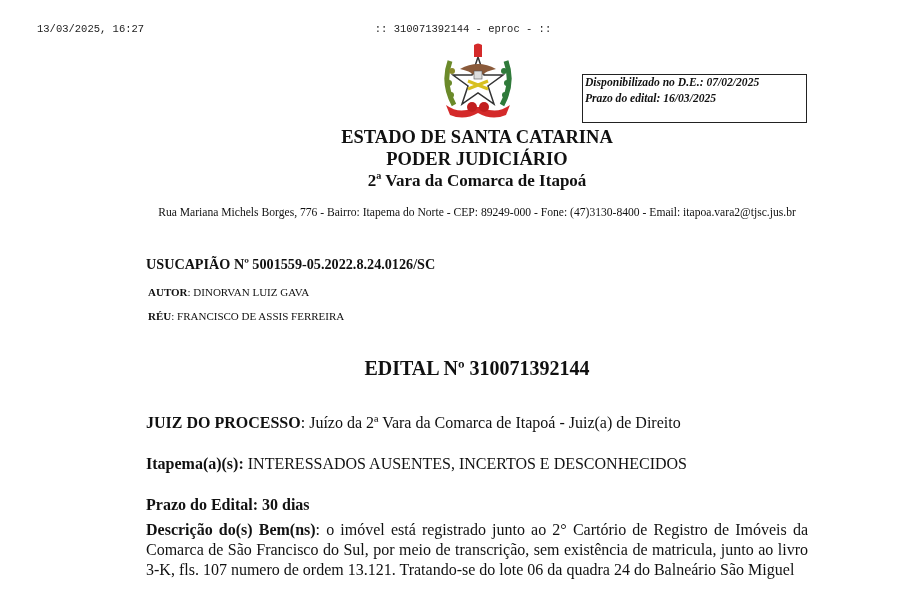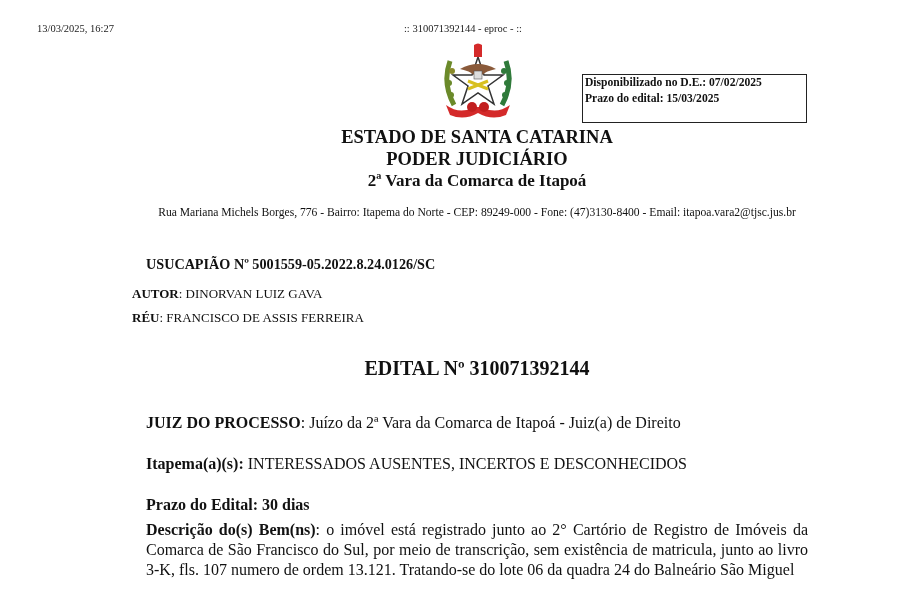--- a/index.html
+++ b/index.html
@@ -2,49 +2,50 @@
 <html><head>
   <meta charset="utf-8">
   <style>
     html, body { margin: 0; padding: 0; background: #ffffff; }
     body {
       width: 904px; height: 603px; overflow: hidden; position: relative;
       font-family: "Liberation Serif", serif; color: #111111;
     }
     .print-header {
       position: absolute; top: 23px; left: 0; width: 804px; height: 14px;
-      font-family: Liberation Serif, serif; font-size: 10.5px; color: #222;
+      font-family: Liberation Mono, monospace; font-size: 10.5px; color: #222;
     }
     .print-date { position: absolute; left: 37px; top: 0; }
     .print-title { position: absolute; left: 0; width: 904px; text-align: center; top: 0; padding-left: 12px; }
     .print-title span { position: relative; left: -1px; }
 
     .crest { position: absolute; left: 440px; top: 43px; width: 76px; height: 78px; }
 
     .de-box {
       position: absolute; left: 582px; top: 74px; width: 225px; height: 49px;
       border: 1px solid #222; box-sizing: border-box;
       font-weight: bold; font-size: 11.6px; line-height: 15.6px; padding: 0 0 0 2px;
       white-space: nowrap;
+      font-style: italic;
     }
 
     .court-head { position: absolute; left: 0; width: 954px; text-align: center; font-weight: bold; }
     .h1 { top: 126px; font-size: 18.5px; line-height: 22px; }
     .h2 { top: 148px; font-size: 18.5px; line-height: 22px; }
     .h3 { top: 170px; font-size: 17px; line-height: 22px; }
 
     .address {
       position: absolute; left: 150px; width: 654px; top: 205px;
       text-align: center; font-size: 11.6px; line-height: 16px;
     }
 
     .proc {
       position: absolute; left: 146px; top: 256px; font-size: 14.2px; font-weight: bold; text-align: right;
     }
-    .party { position: absolute; left: 132px; font-size: 13px; }
+    .party { position: absolute; left: 148px; font-size: 11px; }
     .party b { font-weight: bold; }
     .autor { top: 286px; }
     .reu { top: 310px; }
 
     .edital-title {
       position: absolute; left: 0; width: 954px; top: 357px; text-align: center;
       font-size: 20px; font-weight: bold;
     }
 
     .field { position: absolute; left: 146px; font-size: 16px; line-height: 20px; text-align: right; }
@@ -86,21 +87,21 @@
   <path d="M28 46 L48 38" stroke="#d8c020" stroke-width="3"></path>
   <path d="M28 38 L48 46" stroke="#d8c020" stroke-width="3"></path>
 
   <path d="M6 62 Q20 72 34 64 L42 64 Q56 72 70 62 L66 72 Q52 78 38 70 Q24 78 10 72 Z" fill="#d42a2a"></path>
   <circle cx="32" cy="64" r="5" fill="#c21f1f"></circle>
     <circle cx="44" cy="64" r="5" fill="#c21f1f"></circle>
 </svg>
 
 <div class="de-box">
   <div>Disponibilizado no D.E.: 07/02/2025</div>
-  <div>Prazo do edital: 15/03/2025</div>
+  <div>Prazo do edital: 16/03/2025</div>
 </div>
 
 <div class="court-head h1">ESTADO DE SANTA CATARINA</div>
 <div class="court-head h2">PODER JUDICIÁRIO</div>
 <div class="court-head h3">2ª Vara da Comarca de Itapoá</div>
 
 <div class="address">Rua Mariana Michels Borges, 776 - Bairro: Itapema do Norte - CEP: 89249-000 - Fone: (47)3130-8400 - Email: itapoa.vara2@tjsc.jus.br</div>
 
 <div class="proc">USUCAPIÃO Nº 5001559-05.2022.8.24.0126/SC</div>
 

